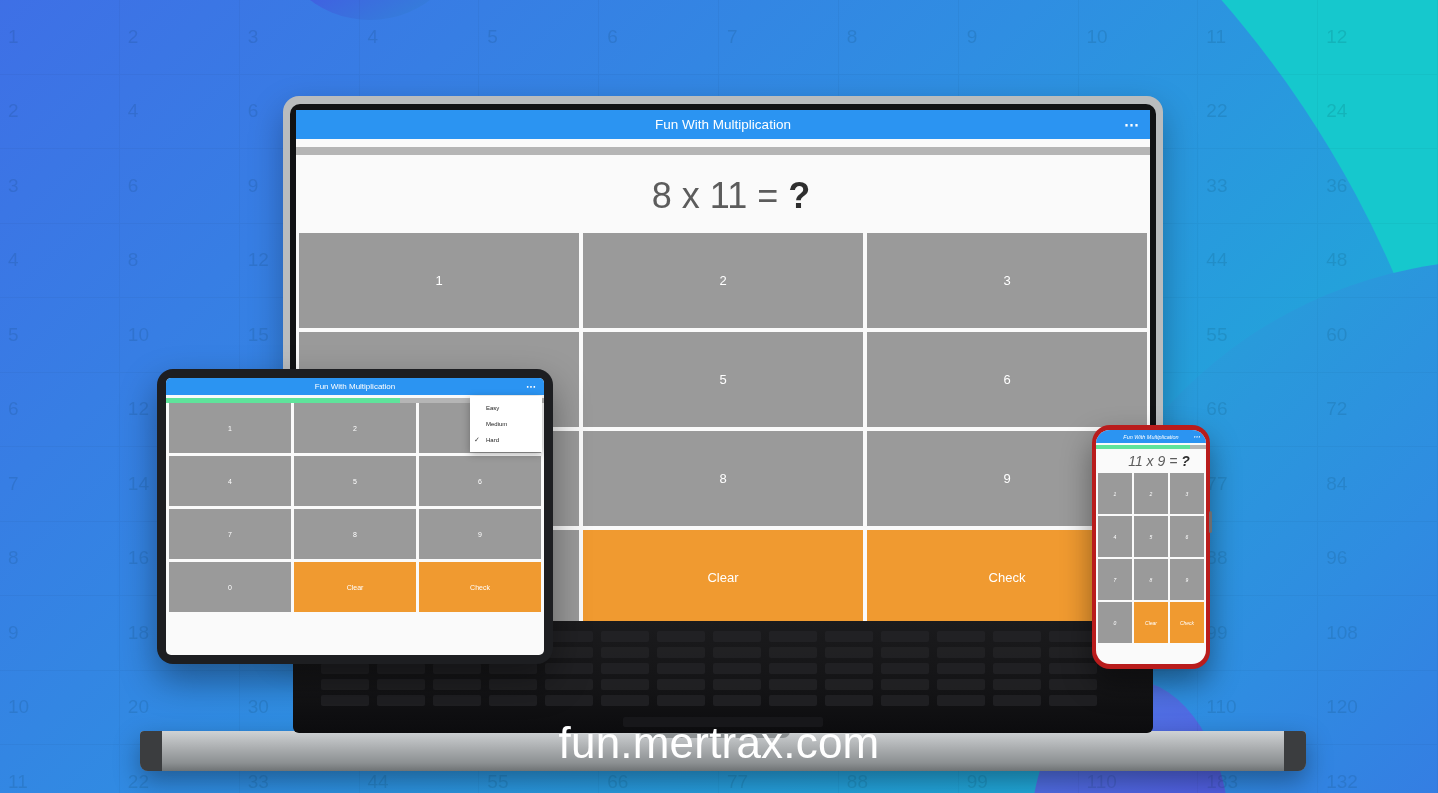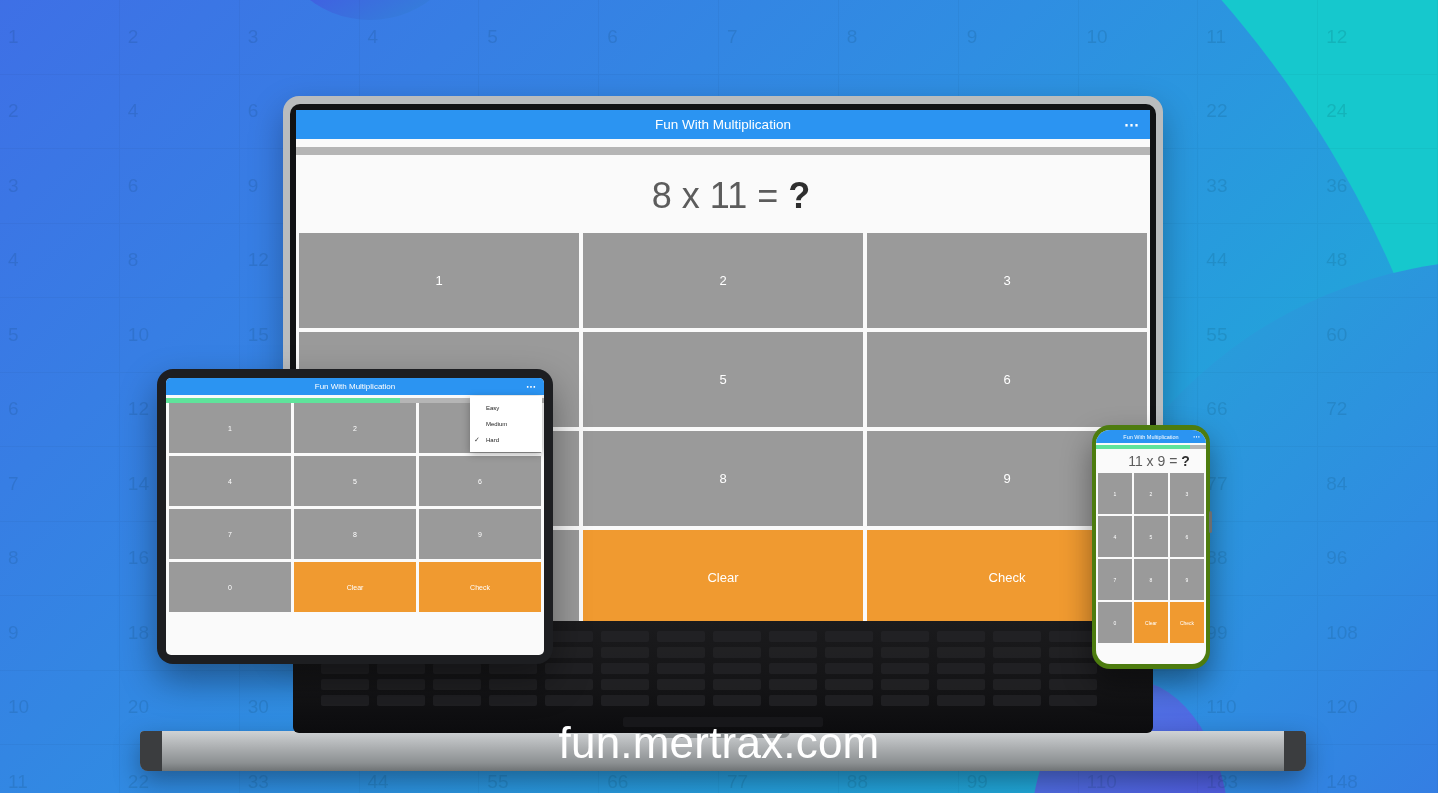--- a/index.html
+++ b/index.html
@@ -176,23 +176,24 @@
     display:flex; align-items:center; height:16px;
     font-size:6px; color:#222; padding-left:4px;
     cursor:pointer;
   }
   .dd-check { width:12px; font-size:7px; color:#444; }
   .dd-label { }
 
   
   #phone {
     position:absolute; left:1092px; top:425px; width:118px; height:244px;
-    background:#4d7c0f; border-radius:18px; padding:5px 4px;
+    background:#b91c1c; border-radius:18px; padding:5px 4px;
     box-shadow:0 14px 30px rgba(0,0,0,0.40);
     z-index:6;
+    font-style:italic;
   }
   #phone::after {
     content:""; position:absolute; right:-2px; top:86px; width:3px; height:22px;
     background:#6b6d70; border-radius:2px;
   }
   #phone .ph-screen {
     width:100%; height:100%; background:#fafafa; border-radius:14px; overflow:hidden;
   }
   #phApp .app-title { height:13px; font-size:5.5px; }
   #phApp .app-title .dots { font-size:7px; right:5px; }
@@ -606,21 +607,21 @@
       <div class="cell">
         <span>99</span>
       </div>
       <div class="cell">
         <span>110</span>
       </div>
       <div class="cell">
         <span>183</span>
       </div>
       <div class="cell">
-        <span>148</span>
+        <span>132</span>
       </div>
     </div>
 </div>
 
 <div id="laptop">
   <div class="lap-base">
     <div class="lap-notch"></div>
   </div>
   <div class="lap-lid">
     <div class="lap-inner">

